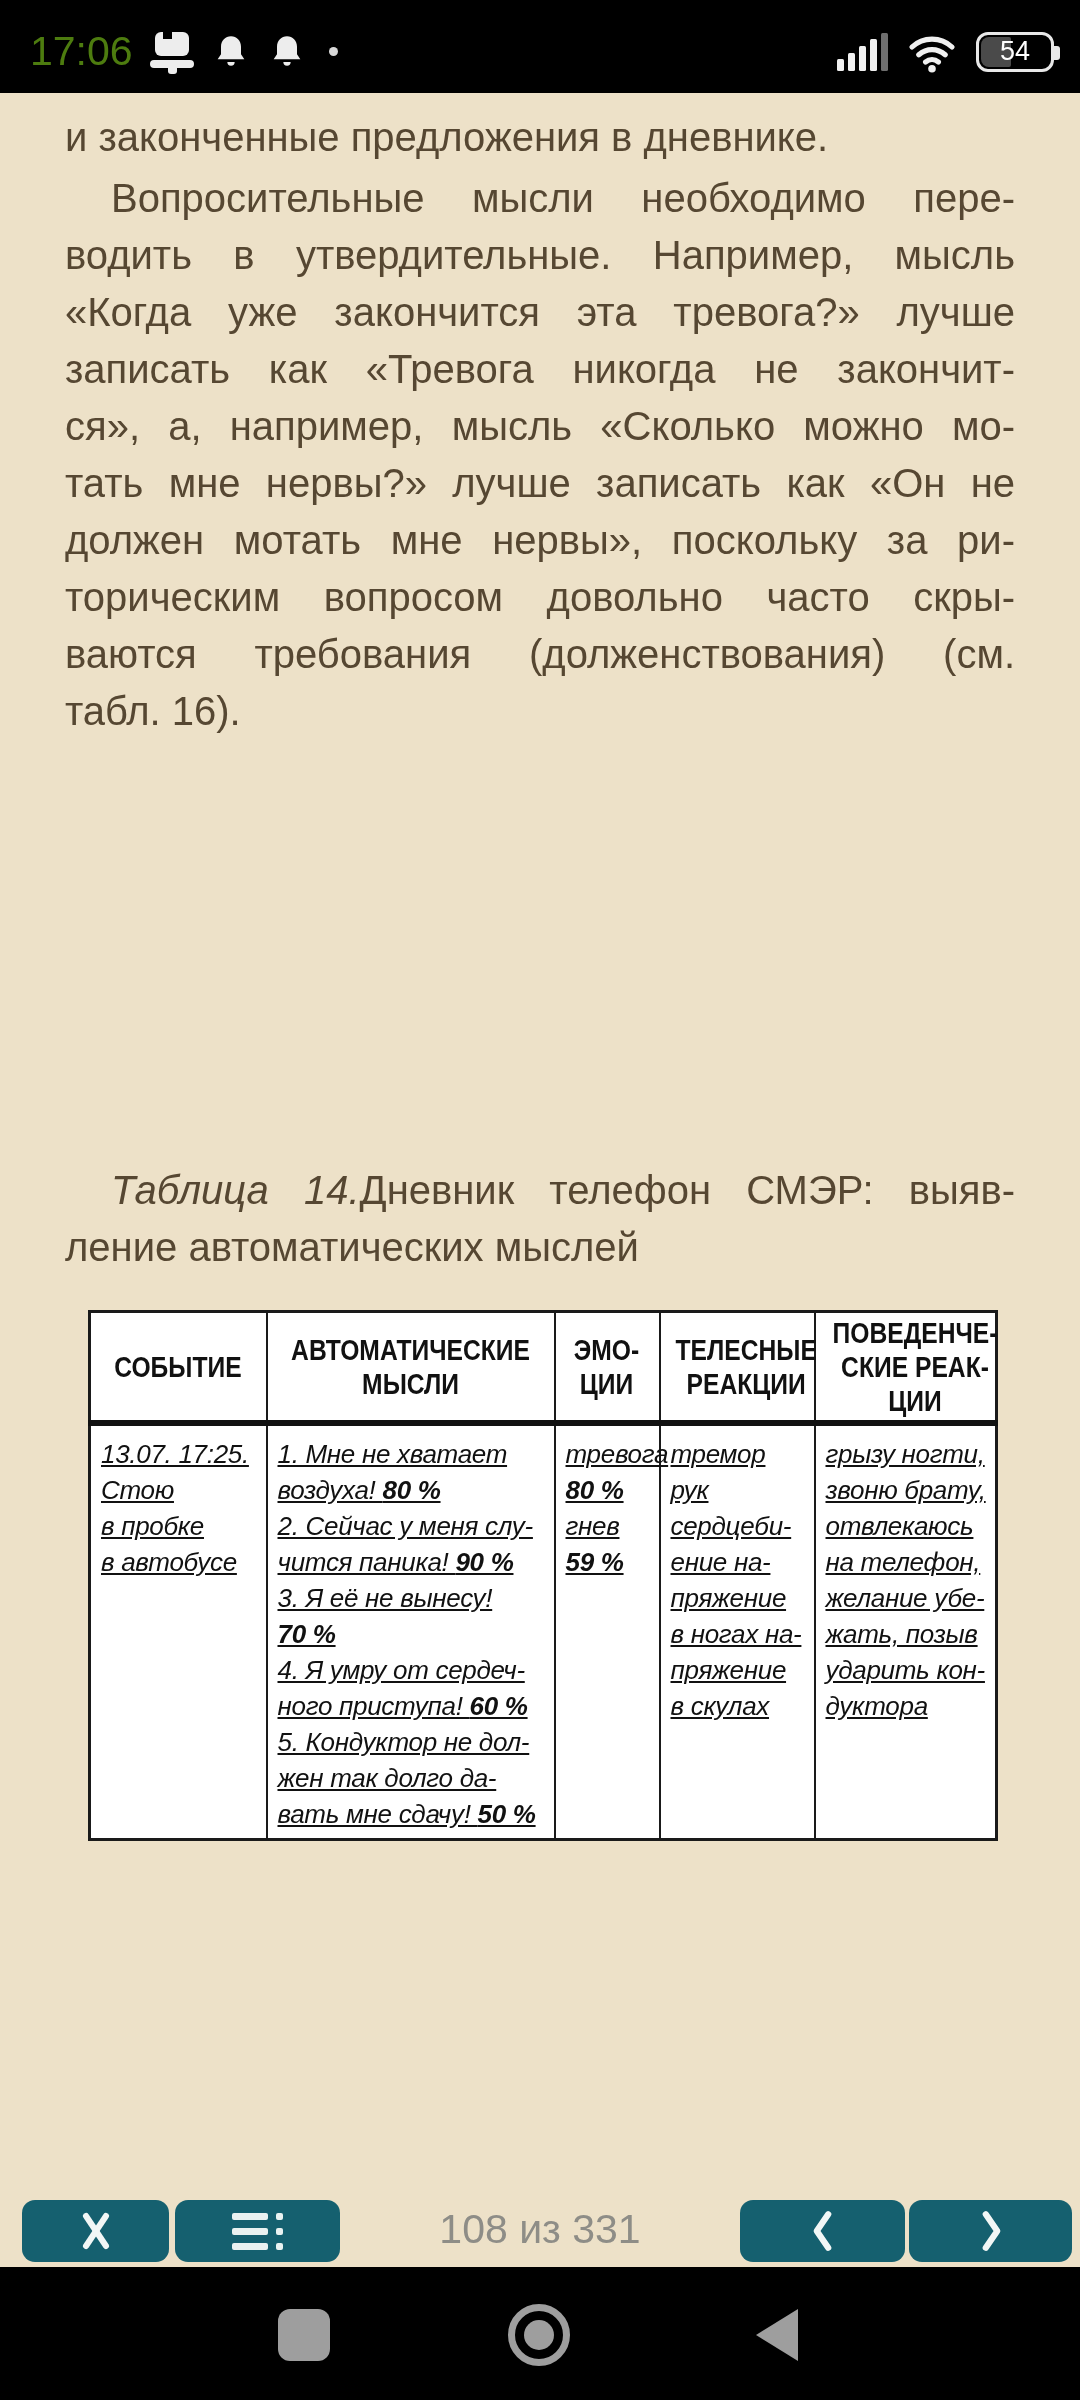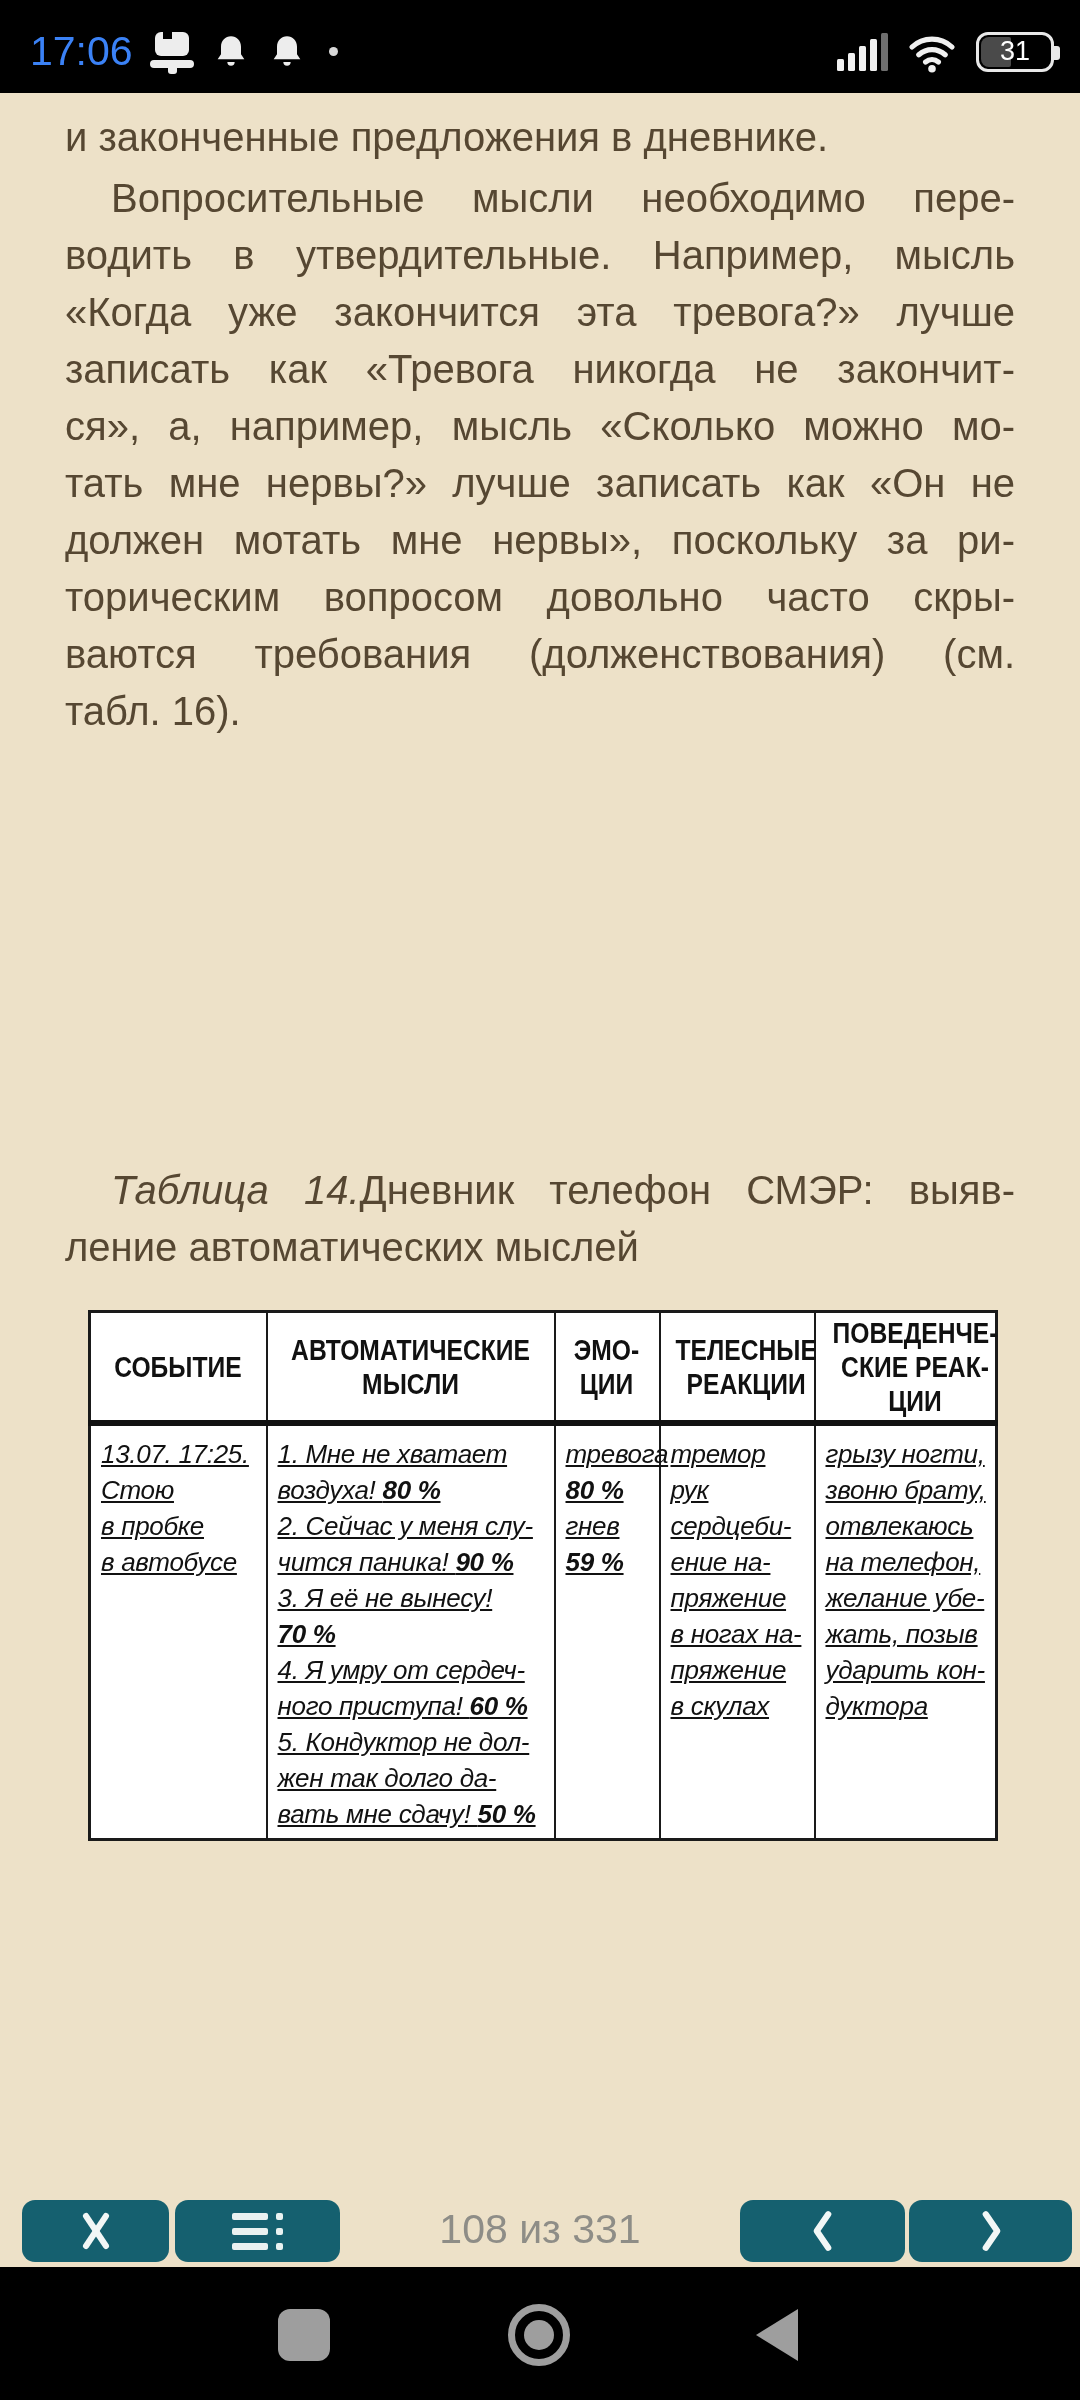--- a/index.html
+++ b/index.html
@@ -4,21 +4,21 @@
 <style>
   html,body{margin:0;padding:0;background:#000;}
   .screen{position:relative;width:1080px;height:2400px;background:#EDE1C8;overflow:hidden;
           font-family:"Liberation Sans",sans-serif;}
 
   
   .statusbar{position:absolute;top:0;left:0;width:1080px;height:93px;background:#000;
              display:flex;align-items:center;justify-content:space-between;box-sizing:border-box;
              padding:10px 26px 0 30px;}
   .sb-left{display:flex;align-items:center;gap:16px;}
-  .sb-time{color:#3b82f6;font-size:41px;letter-spacing:0;}
+  .sb-time{color:#4d7c0f;font-size:41px;letter-spacing:0;}
   .sb-pin{position:relative;width:46px;height:44px;}
   .sb-pin .p-top{position:absolute;left:6px;top:2px;width:34px;height:24px;background:#EDEDED;border-radius:6px;}
   .sb-pin .p-notch{position:absolute;left:14px;top:2px;width:9px;height:7px;background:#000;}
   .sb-pin .p-bar{position:absolute;left:1px;top:30px;width:44px;height:8px;background:#EDEDED;border-radius:4px;}
   .sb-pin .p-stub{position:absolute;left:19px;top:38px;width:9px;height:6px;background:#EDEDED;border-radius:0 0 3px 3px;}
   .sb-bell{width:40px;height:44px;}
   .sb-dot{width:9px;height:9px;border-radius:50%;background:#D8D8D8;margin-left:6px;}
   .sb-right{display:flex;align-items:center;gap:18px;}
   .sb-signal{display:flex;align-items:flex-end;gap:4px;height:38px;}
   .sb-signal i{display:block;width:7px;background:#F0F0F0;border-radius:1.5px;}
@@ -113,21 +113,21 @@
           <i></i>
         </span>
       <svg width="52" height="44" viewBox="0 0 24 22">
         <path d="M2 8.5 C7.5 3.2 16.5 3.2 22 8.5" stroke="#F0F0F0" stroke-width="2.6" fill="none" stroke-linecap="round"></path>
         <path d="M5.4 12.4 C9.3 8.9 14.7 8.9 18.6 12.4" stroke="#F0F0F0" stroke-width="2.6" fill="none" stroke-linecap="round"></path>
         <path d="M8.8 16 C10.7 14.4 13.3 14.4 15.2 16" stroke="#F0F0F0" stroke-width="2.6" fill="none" stroke-linecap="round"></path>
         <circle cx="12" cy="19.4" r="1.9" fill="#F0F0F0"></circle>
       </svg>
       <span class="sb-batt">
         <i class="fill"></i>
-        <span class="lvl">31</span>
+        <span class="lvl">54</span>
         <i class="nub"></i>
       </span>
     </div>
   </div>
 
   <div class="content">
 
     <div class="textblock">
       <div class="plain">и законченные предложения в дневнике.</div>
     </div>

